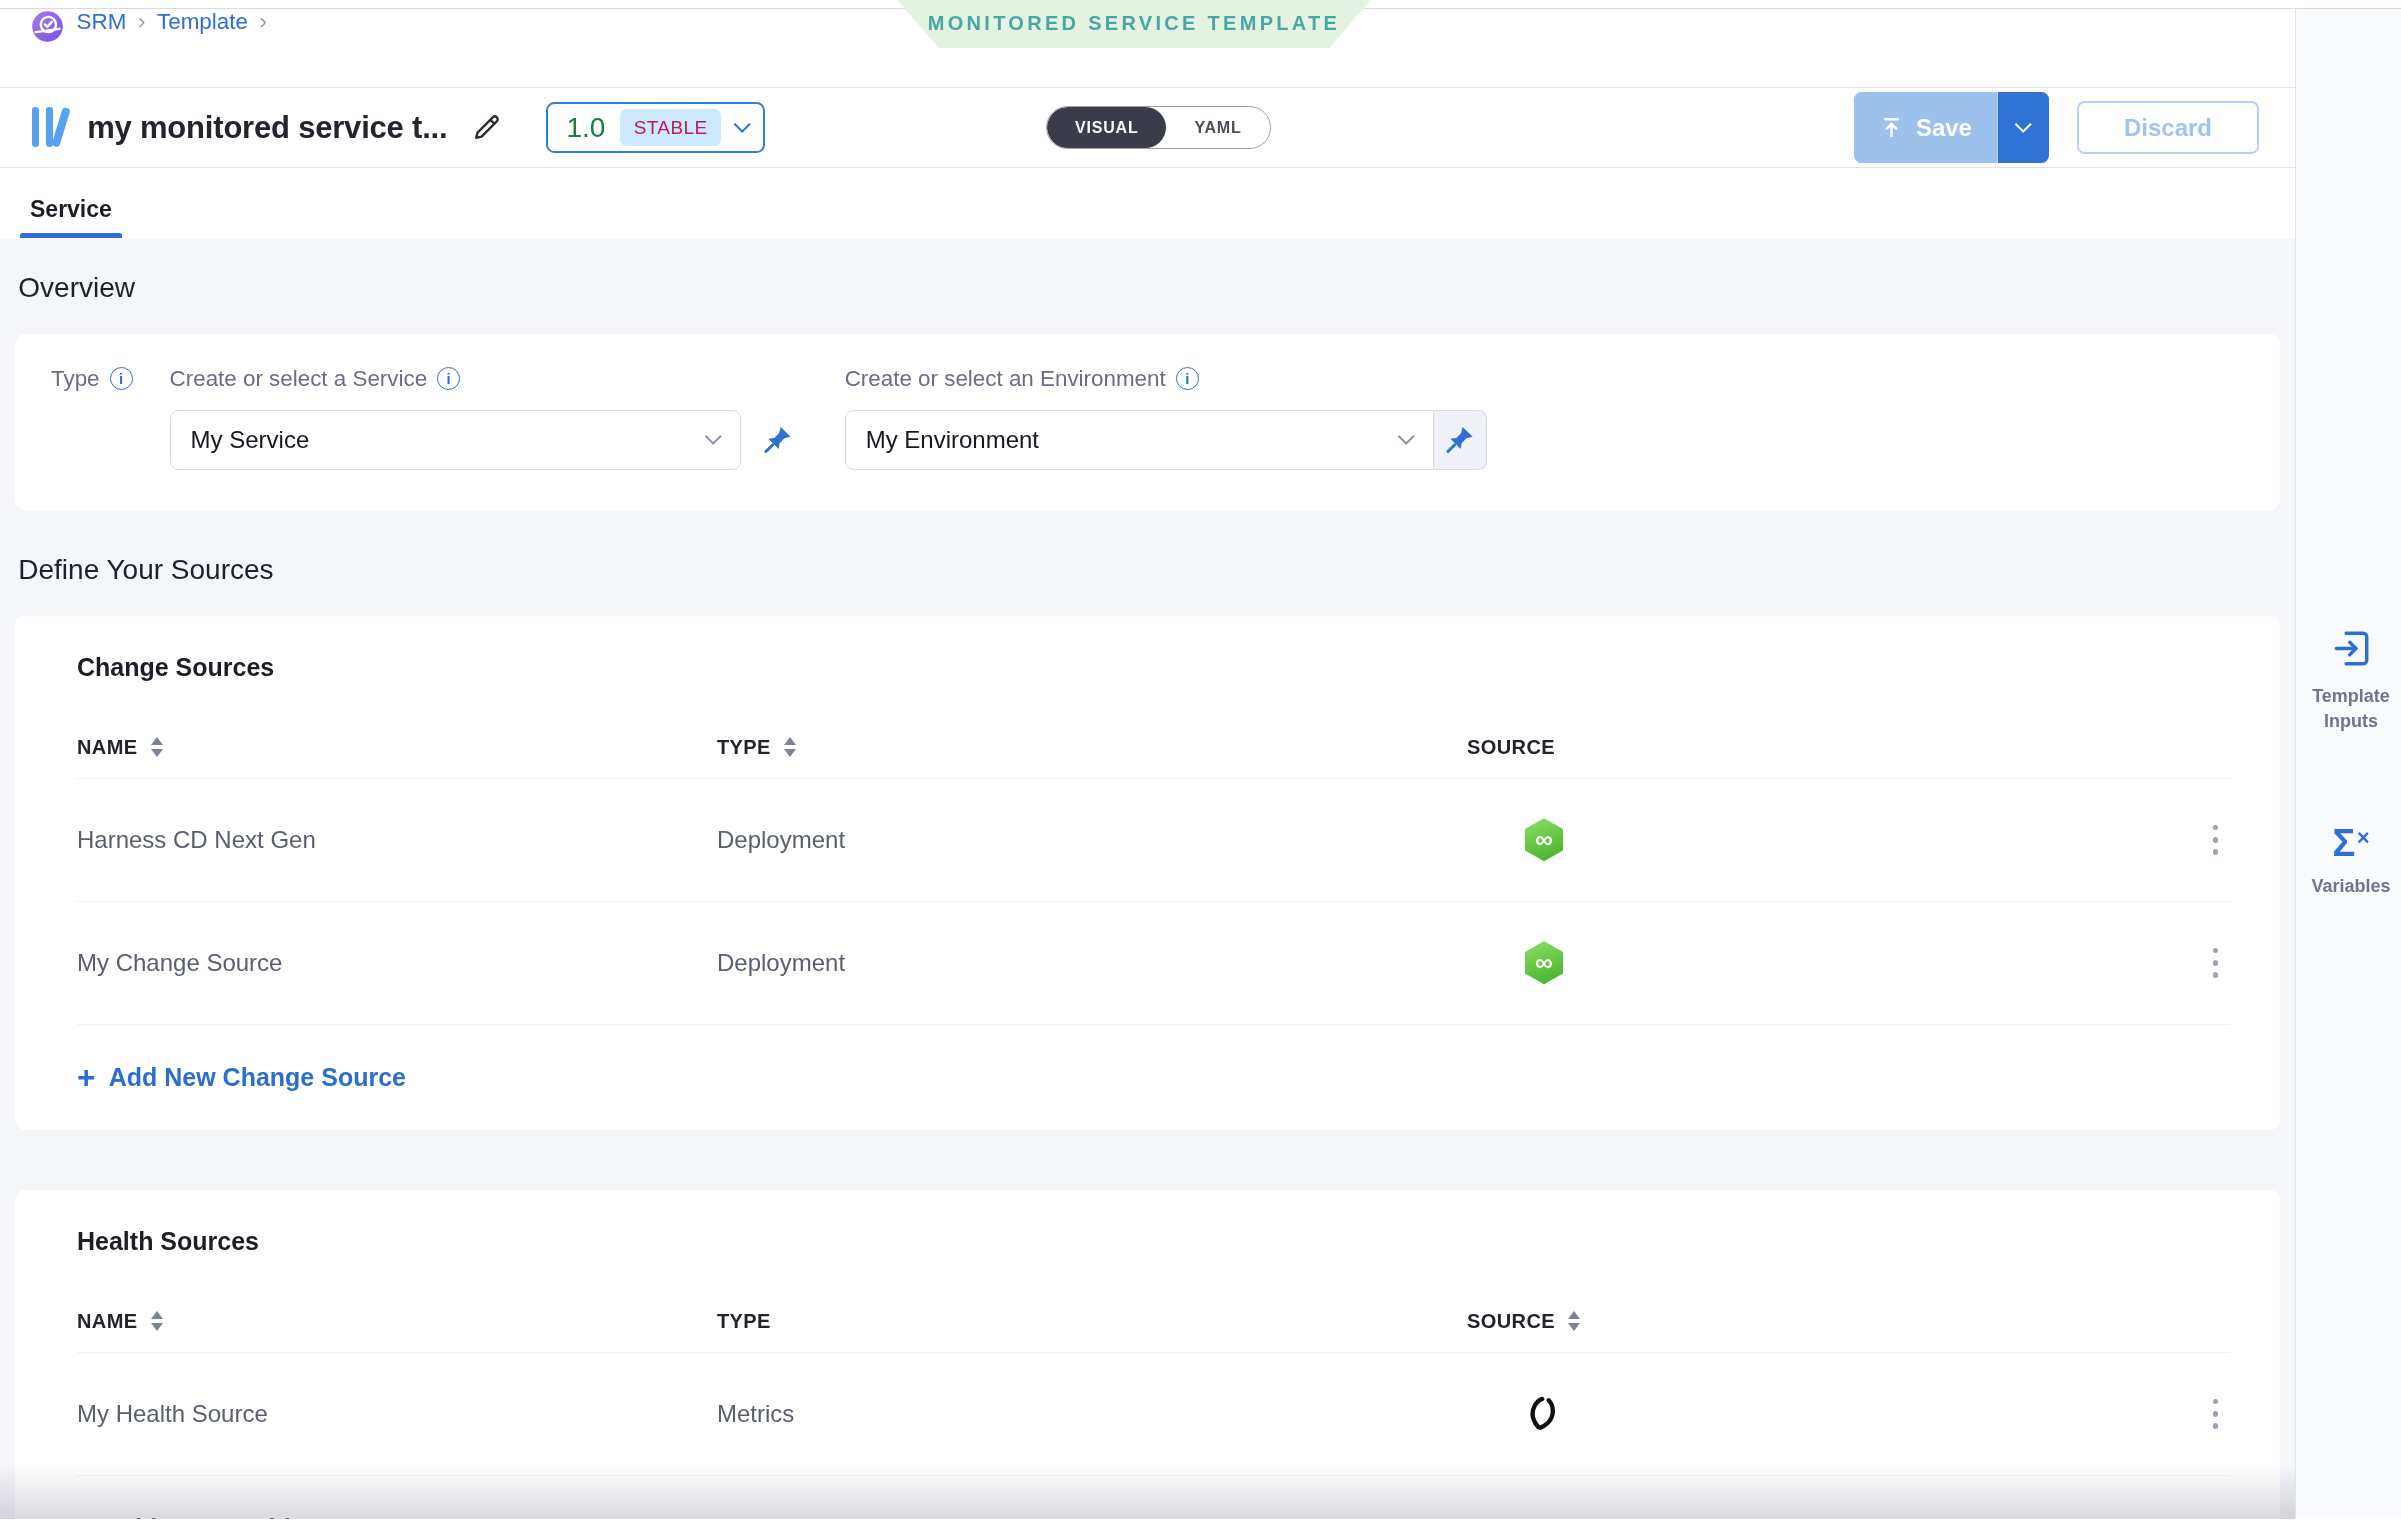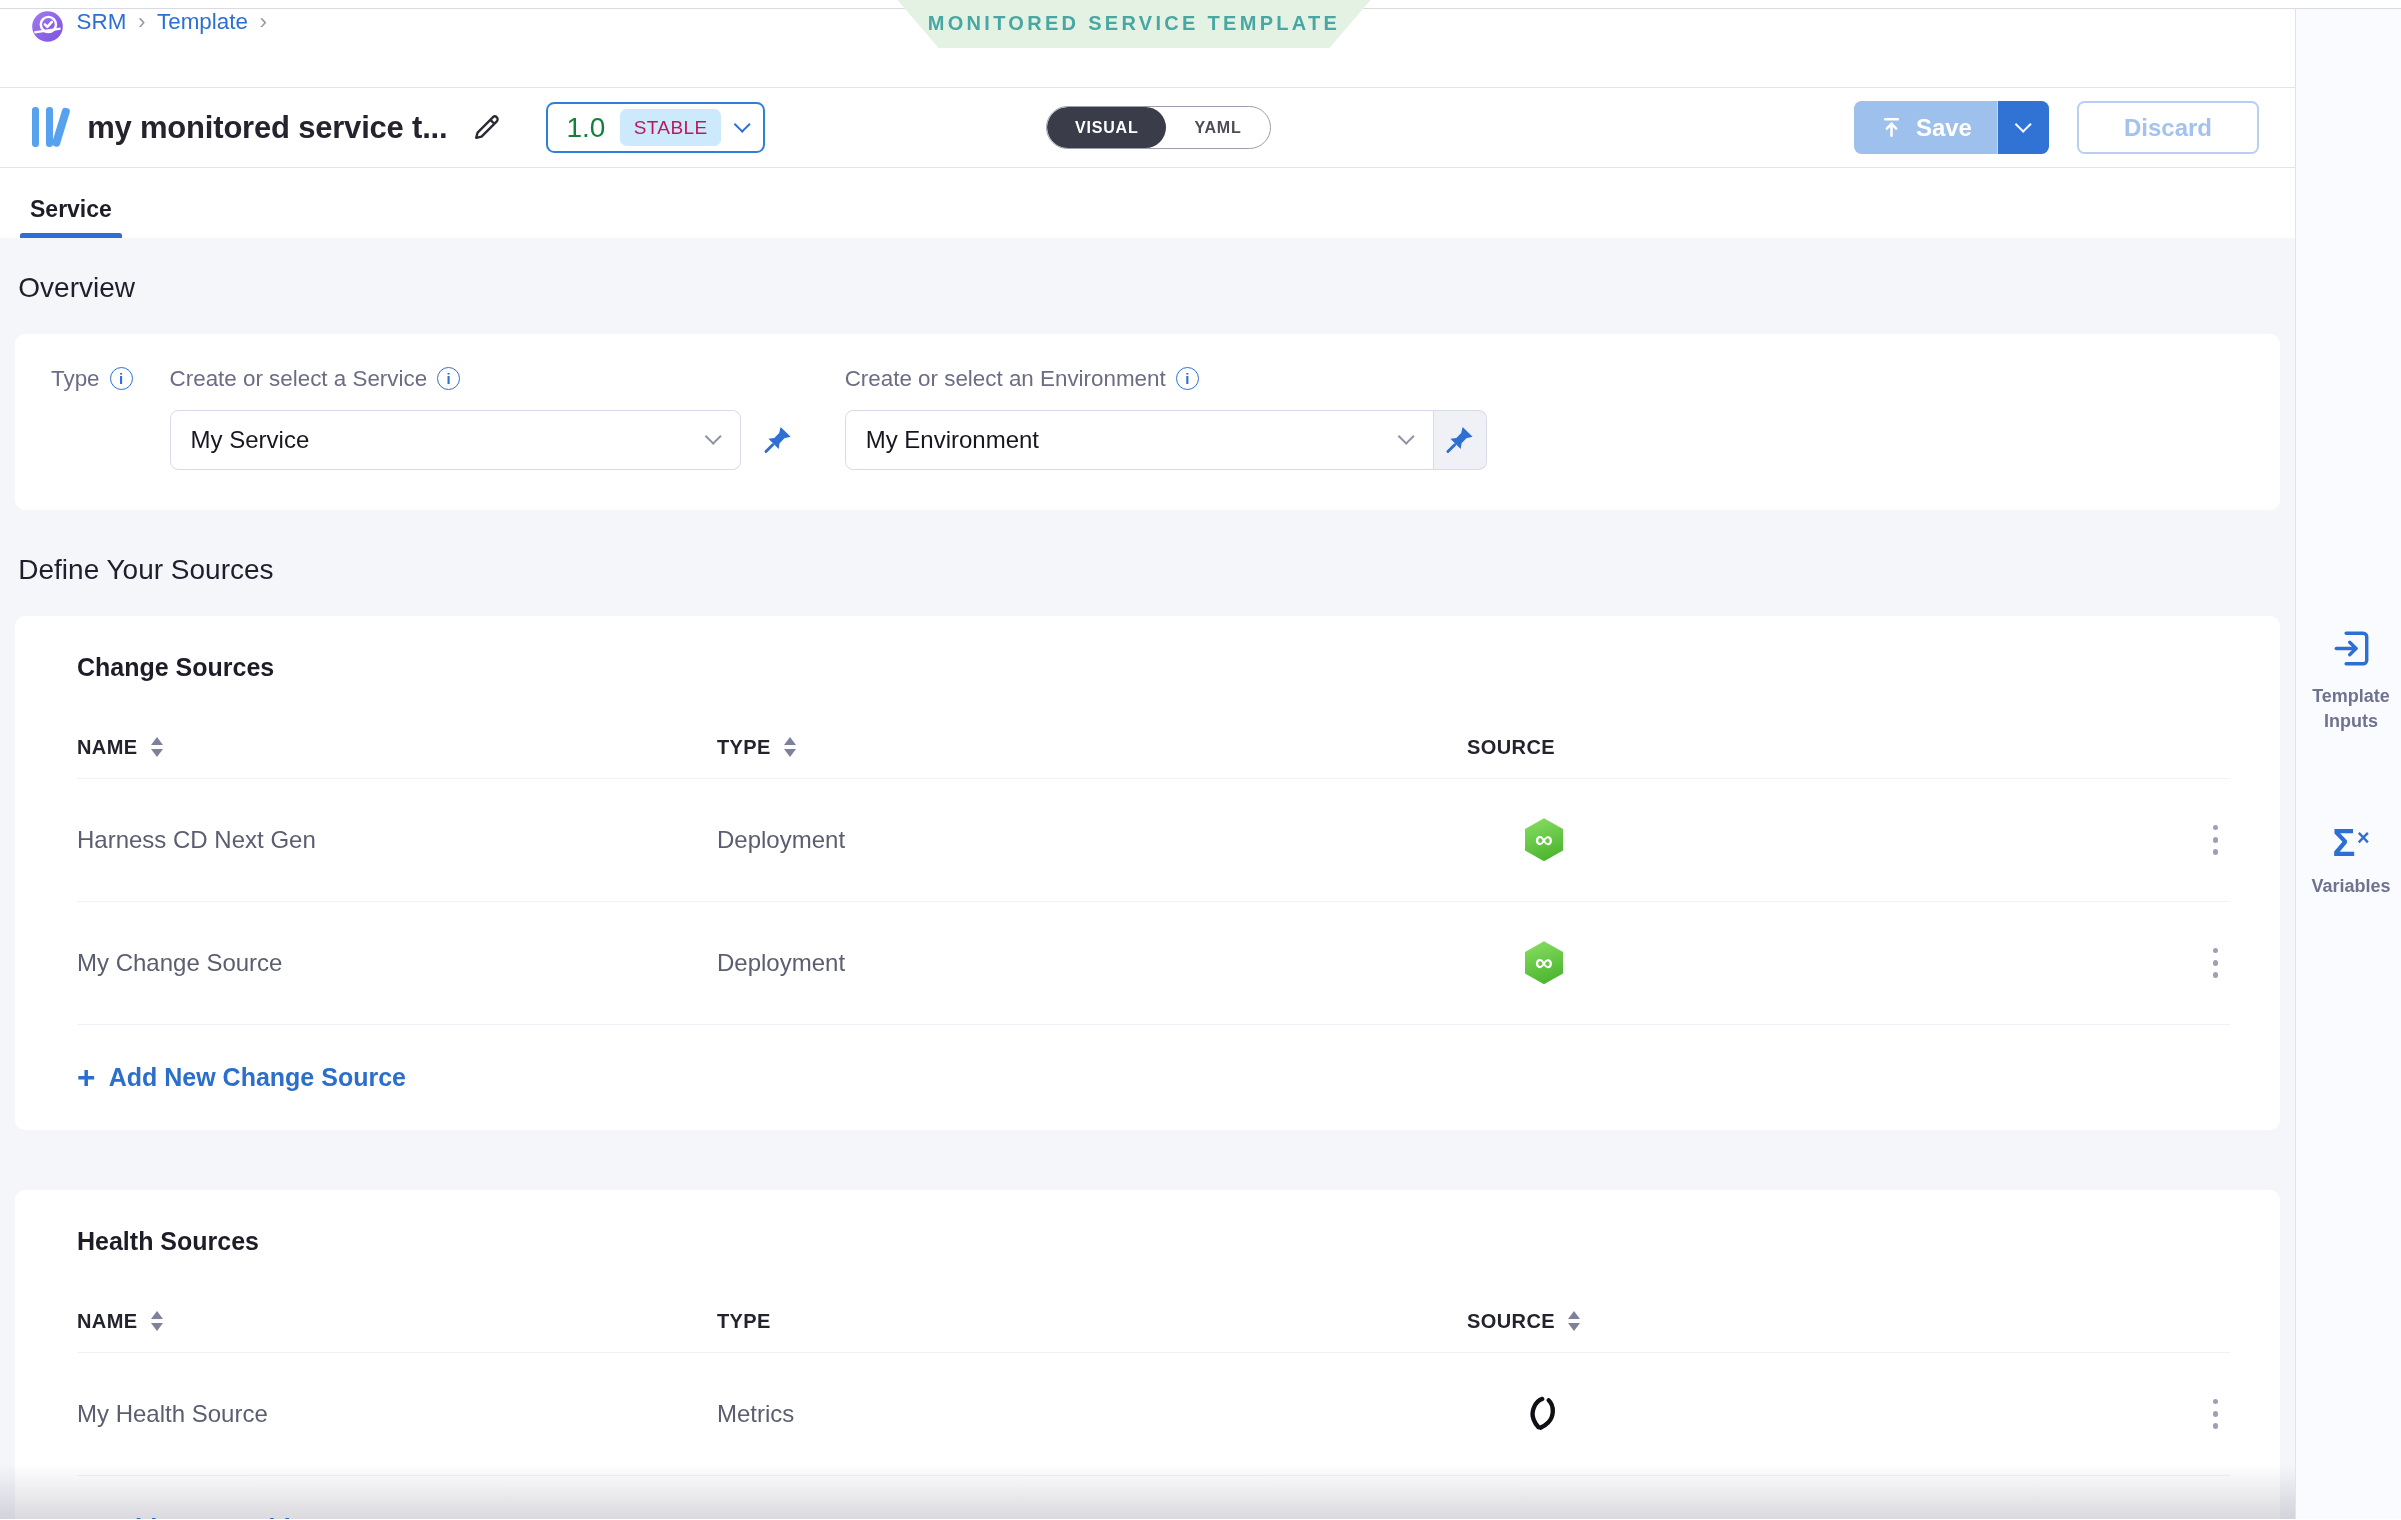--- a/index.html
+++ b/index.html
@@ -39,21 +39,21 @@
     transform: rotate(45deg) translate(-2.5px,-2.5px); }
 
   .view-toggle { position: absolute; left: 1046px; top: 18px; height: 43px; display: flex;
     border: 1.7px solid #9d9eac; border-radius: 23px; overflow: hidden; background: #fff; cursor: pointer; }
   .view-toggle .seg { display: flex; align-items: center; justify-content: center;
     font-size: 16px; font-weight: bold; letter-spacing: 0.8px; padding: 0 28px; }
   .seg-visual { background: #3b3c49; color: #fff; border-radius: 21.6px; }
   .seg-yaml { color: #4b4c57; }
 
   .header-actions { margin-left: auto; display: flex; align-items: center; gap: 28px; }
-  .save-split { display: flex; height: 53px; border-radius: 7.5px; overflow: hidden; cursor: pointer; }
+  .save-split { display: flex; height: 71px; border-radius: 7.5px; overflow: hidden; cursor: pointer; }
   .save-main { background: #9dc0ed; color: #fff; font-size: 24px; font-weight: bold;
     display: flex; align-items: center; gap: 11.6px; padding: 0 25px; border-right: 1.7px solid #c3d8f4; }
   .save-caret { background: #3173d4; width: 51px; display: flex; align-items: center; justify-content: center; }
   .save-caret .chev { border-color: #fff; }
   .discard-btn { height: 53px; border: 2.5px solid #b9cef1; border-radius: 7.5px; background: #fff;
     color: #a4c2ef; font-size: 24px; font-weight: bold; padding: 0 45px; display: flex; align-items: center; cursor: pointer; }
 
   .band-tabs { height: 70px; background: #fff; display: flex; align-items: flex-end; padding-left: 20px; }
   .tab { font-size: 23px; font-weight: bold; color: #1d1d28; padding: 0 10px 15px 10px; position: relative; cursor: pointer; }
   .tab.active::after { content: ""; position: absolute; left: 0; right: 0; bottom: 0; height: 5px;

